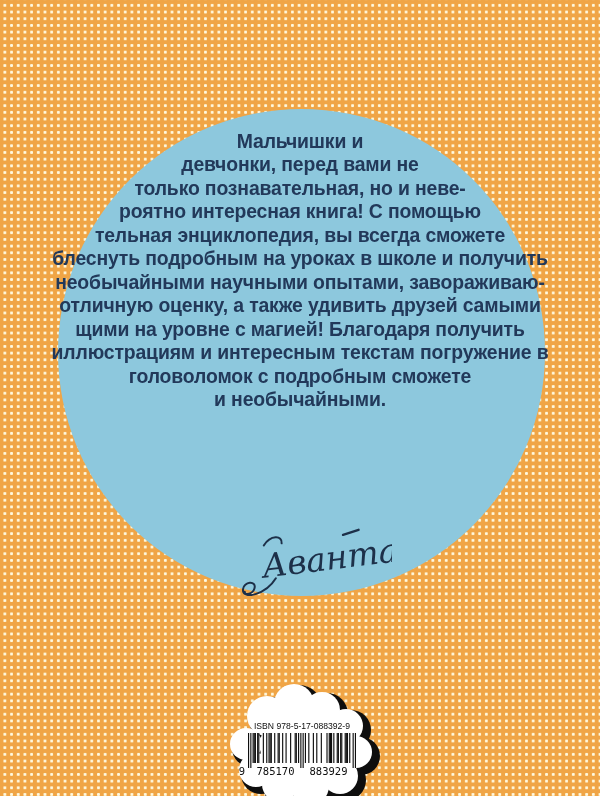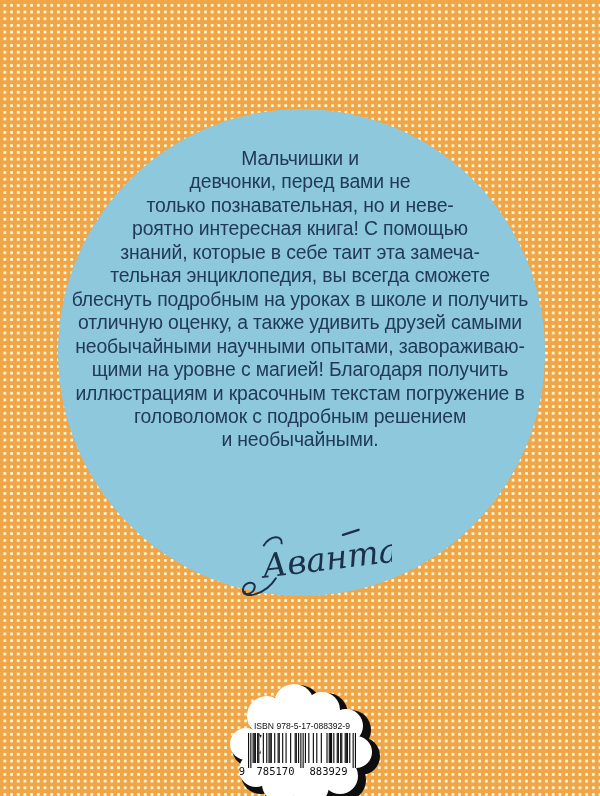--- a/index.html
+++ b/index.html
@@ -18,49 +18,47 @@
   .blurb-circle{
     position:absolute; left:58px; top:109px; width:487px; height:487px;
     border-radius:50%; background:var(--circle);
   }
   .blurb-text{
     position:absolute; left:0; right:0; top:130px;
     text-align:center;
     color:var(--txt);
     font-size:19.4px; line-height:23.45px;
     letter-spacing:-0.15px;
-    font-weight:400;
-    margin-top:17px;
+    font-weight:700;
   }
   .blurb-text .line{white-space:nowrap;}
   .logo-wrap{
     position:absolute; left:228px; top:526px; width:164px; height:70px;
   }
   .cloud-wrap{
     position:absolute; left:222px; top:674px; width:164px; height:148px;
   }
   svg text{user-select:none;}
 </style>
 </head>
 <body>
 
 <div class="blurb-circle"></div>
 <div class="blurb-text" id="blurb">
     <div class="line">Мальчишки и</div>
     <div class="line">девчонки, перед вами не</div>
     <div class="line">только познавательная, но и неве-</div>
     <div class="line">роятно интересная книга! С помощью</div>
-    <div class="line">знаний, которые в себе таит эта замеча-</div>
     <div class="line">тельная энциклопедия, вы всегда сможете</div>
     <div class="line">блеснуть подробным на уроках в школе и получить</div>
+    <div class="line">необычайными научными опытами, завораживаю-</div>
     <div class="line">отличную оценку, а также удивить друзей самыми</div>
-    <div class="line">необычайными научными опытами, завораживаю-</div>
     <div class="line">щими на уровне с магией! Благодаря получить</div>
-    <div class="line">иллюстрациям и красочным текстам погружение в</div>
-    <div class="line">головоломок с подробным решением</div>
+    <div class="line">иллюстрациям и интересным текстам погружение в</div>
+    <div class="line">головоломок с подробным сможете</div>
     <div class="line">и необычайными.</div>
   </div>
 
 <div class="logo-wrap">
   <svg width="164" height="70" viewBox="0 0 164 70">
     <g transform="rotate(-7 82 35)" fill="none" stroke="#1D3049">
 
       <path d="M46 48 C34 63 10 66 12 55 C13.5 47 27 47.5 23.5 55.5 C21 61 13 61.5 13.5 57.5" stroke-width="2" stroke-linecap="round"></path>
       <path d="M38 14 C46 4 58 6 56 14" stroke-width="2" stroke-linecap="round"></path>
 

